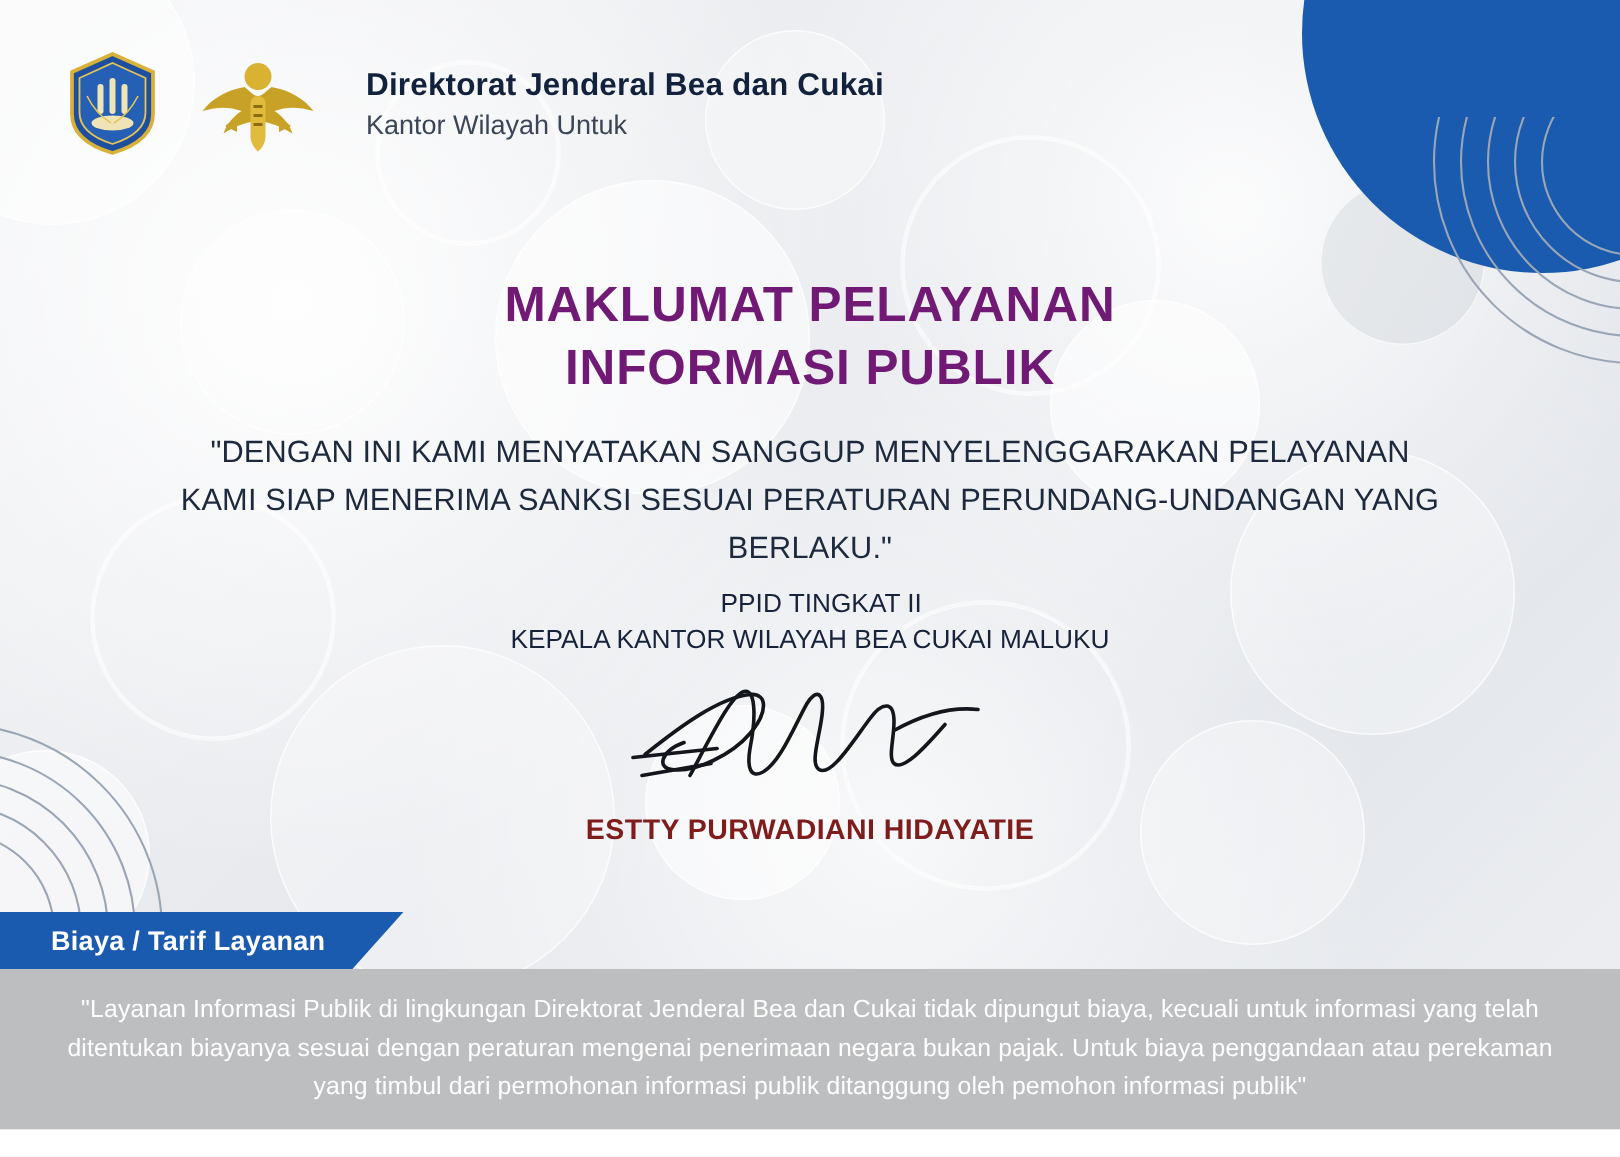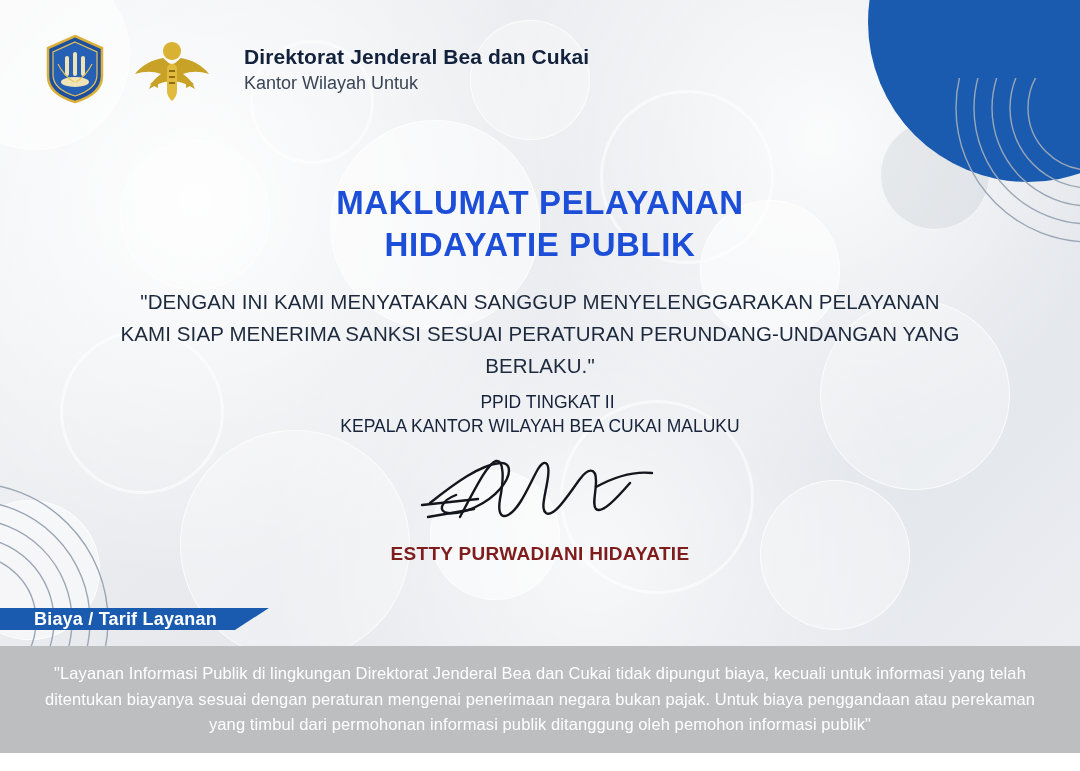--- a/index.html
+++ b/index.html
@@ -92,21 +92,21 @@
     margin-top: 2px;
   }
 
   
   .title {
     position: absolute;
     top: 182px;
     left: 0;
     right: 0;
     text-align: center;
-    color: #1d4ed8;
+    color: #701a75;
     font-size: 33px;
     font-weight: bold;
     letter-spacing: 0.6px;
     line-height: 1.28;
   }
   .pledge {
     position: absolute;
     top: 286px;
     left: 70px;
     right: 70px;
@@ -152,21 +152,21 @@
     color: #7f1d1d;
     letter-spacing: 0.3px;
     text-align: center;
   }
 
   
   .fee-tab {
     position: absolute;
     left: 0;
     top: 608px;
-    height: 22px;
+    height: 38px;
     background: #1a5bb0;
     color: #ffffff;
     display: flex;
     align-items: center;
     padding-left: 34px;
     padding-right: 52px;
     font-size: 18px;
     font-weight: bold;
     letter-spacing: 0.2px;
     clip-path: polygon(0 0, 100% 0, calc(100% - 34px) 100%, 0 100%);
@@ -282,21 +282,21 @@
       </svg>
     </div>
     <div class="header-text">
       <div class="org-name">Direktorat Jenderal Bea dan Cukai</div>
       <div class="org-unit">Kantor Wilayah Untuk</div>
     </div>
   </div>
 
   <div class="title">
     <div>MAKLUMAT PELAYANAN</div>
-    <div>HIDAYATIE PUBLIK</div>
+    <div>INFORMASI PUBLIK</div>
   </div>
 
   <div class="pledge">
     <div>"DENGAN INI KAMI MENYATAKAN SANGGUP MENYELENGGARAKAN PELAYANAN</div>
     <div>KAMI SIAP MENERIMA SANKSI SESUAI PERATURAN PERUNDANG-UNDANGAN YANG BERLAKU."</div>
   </div>
 
   <div class="signblock">
     <div class="sign-role1">PPID TINGKAT II</div>
     <div class="sign-role2">KEPALA KANTOR WILAYAH BEA CUKAI MALUKU</div>

